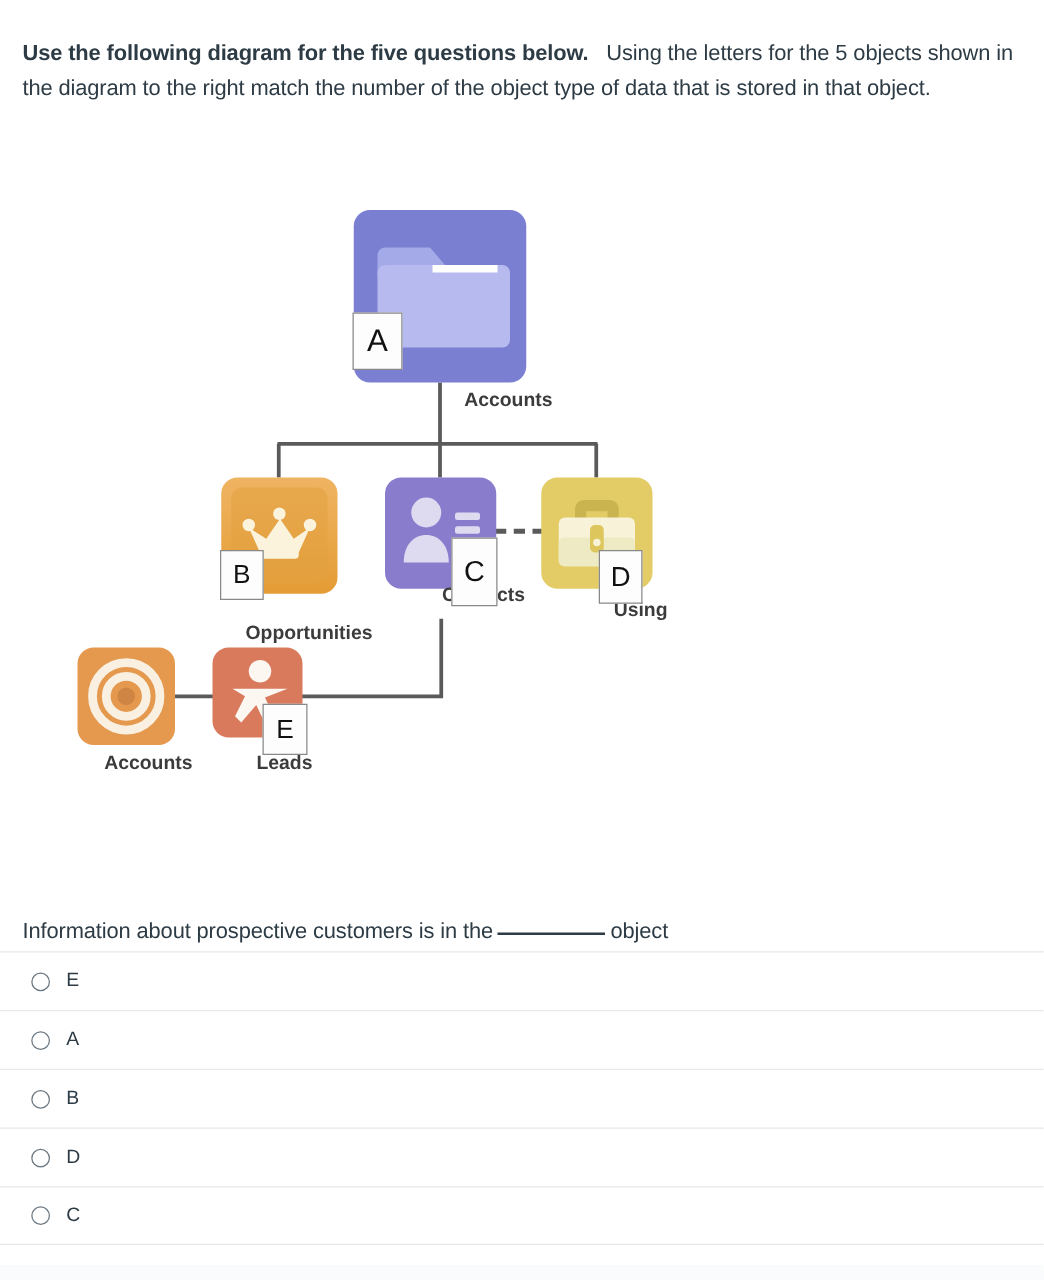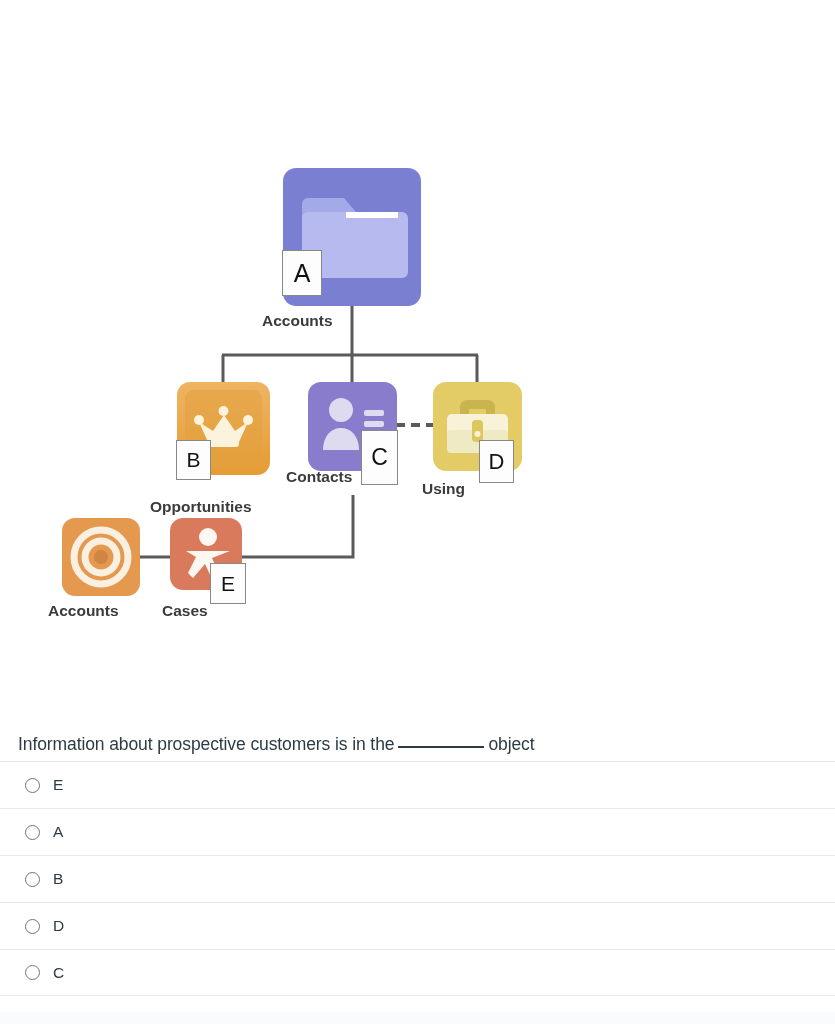--- a/index.html
+++ b/index.html
@@ -52,21 +52,21 @@
   .node {
     position: absolute;
   }
   .tile {
     position: absolute;
     border-radius: 13px;
     overflow: hidden;
   }
   .node-label {
     position: absolute;
-    text-align: left;
+    text-align: right;
     font-size: 15.5px;
     font-weight: bold;
     color: #3b3b3b;
     font-family: "Liberation Sans", sans-serif;
     white-space: nowrap;
   }
   .letter-box {
     position: absolute;
     background: #fdfdfd;
     border: 1.4px solid #888888;
@@ -136,20 +136,25 @@
     width: 835px;
     height: 12px;
     background: #fafbfc;
   }
 </style>
 </head>
 <body>
 
 <div class="page">
 
+  <div class="prompt">
+    <span class="bold">Use the following diagram for the five questions below.</span>
+    <span>&nbsp;</span>
+    <span>Using the letters for the 5 objects shown in the diagram to the right  match the number of the object type of data that is stored in that object.</span>
+  </div>
 
   <div class="diagram">
 
     <svg width="835" height="490" style="position:absolute;left:0;top:0;">
 
       <line x1="352" y1="156" x2="352" y2="205" stroke="#5a5a5a" stroke-width="3"></line>
 
       <line x1="222" y1="205" x2="478" y2="205" stroke="#5a5a5a" stroke-width="3"></line>
 
       <line x1="223" y1="205" x2="223" y2="232" stroke="#5a5a5a" stroke-width="3"></line>
@@ -231,21 +236,21 @@
     </div>
 
     <div class="node" style="left:170px; top:368px;">
       <div class="tile" style="left:0;top:0;width:72px;height:72px;background:#d97a5c;">
         <svg width="72" height="72" viewBox="0 0 72 72">
           <circle cx="38" cy="19" r="9" fill="#fdf7f2"></circle>
           <path d="M16 33 l44 0 l-18 7 l10 22 l-8 3 l-9 -19 l-12 14 l-5 -5 l8 -16 z" fill="#fdf7f2"></path>
         </svg>
       </div>
       <div class="letter-box" style="left:40px; top:45px; width:34px; height:39px; font-size:21px;">E</div>
-      <div class="node-label" style="left:-8px; top:84px; width:88px;">Cases</div>
+      <div class="node-label" style="left:-8px; top:84px; width:88px;">Leads</div>
     </div>
 
   </div>
 
   <div class="question-line">
     <span>Information about prospective customers is in the</span><span class="blank"></span><span>object</span>
   </div>
 
   <div class="options">
     <div class="option-row">

